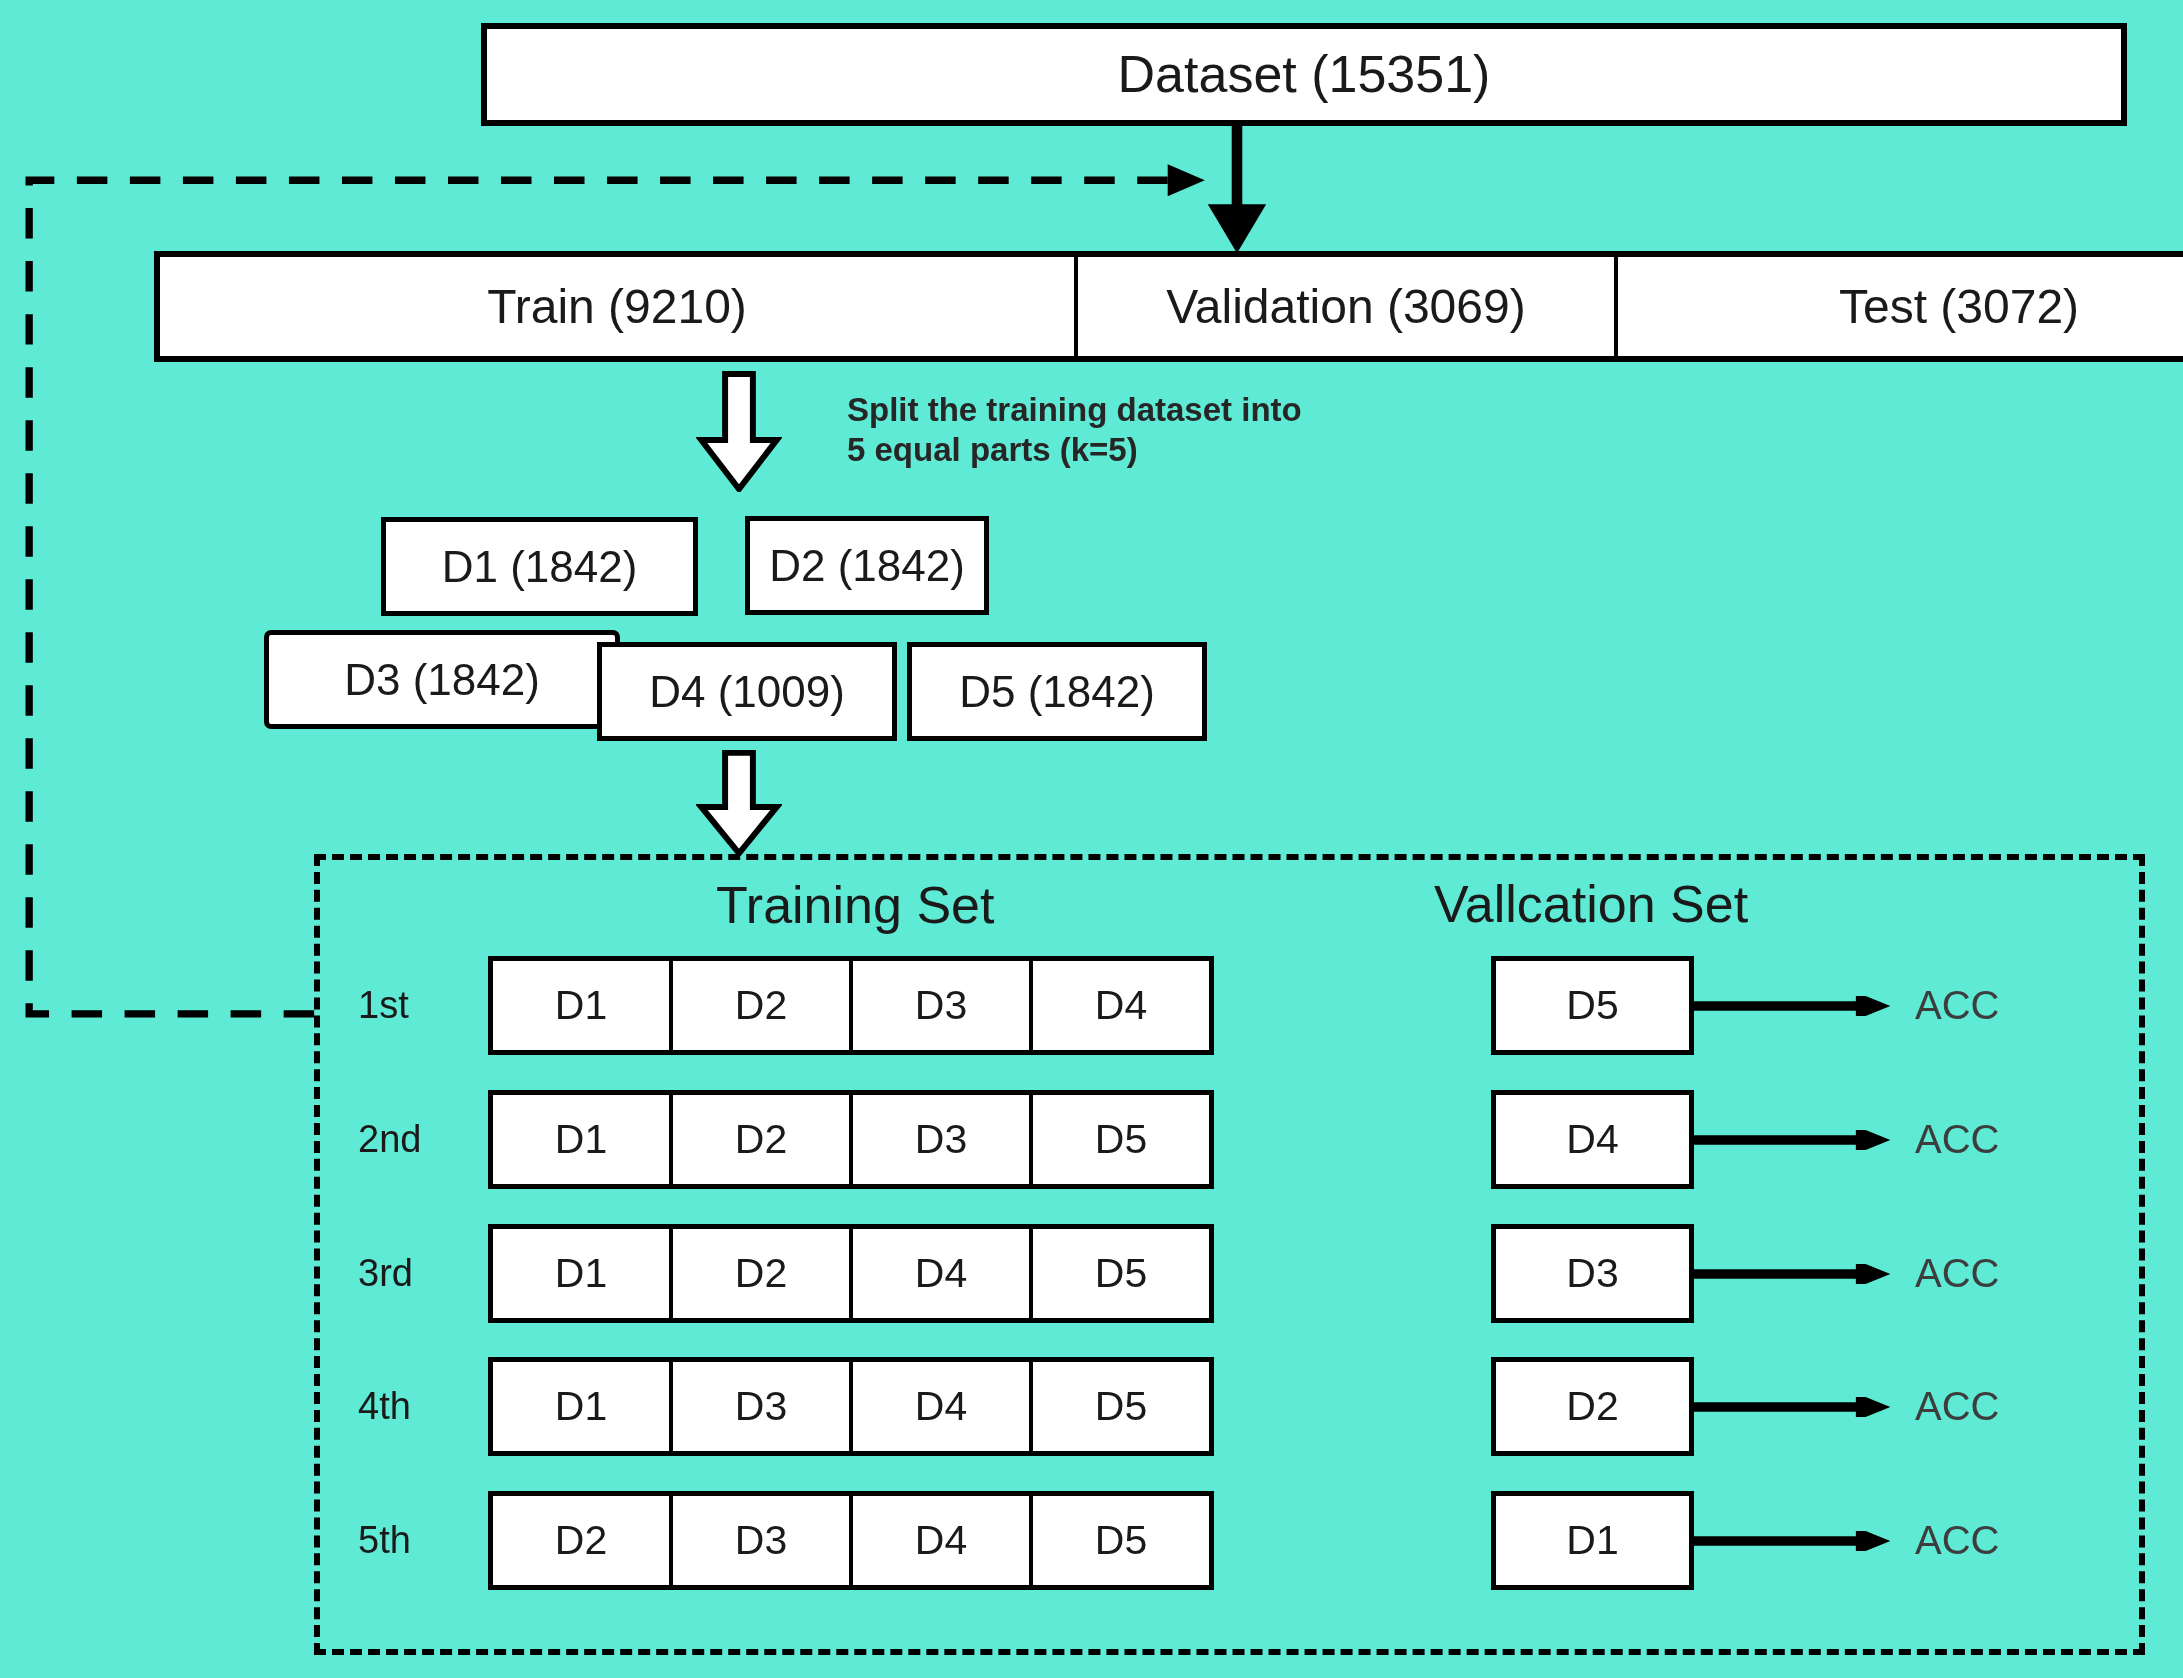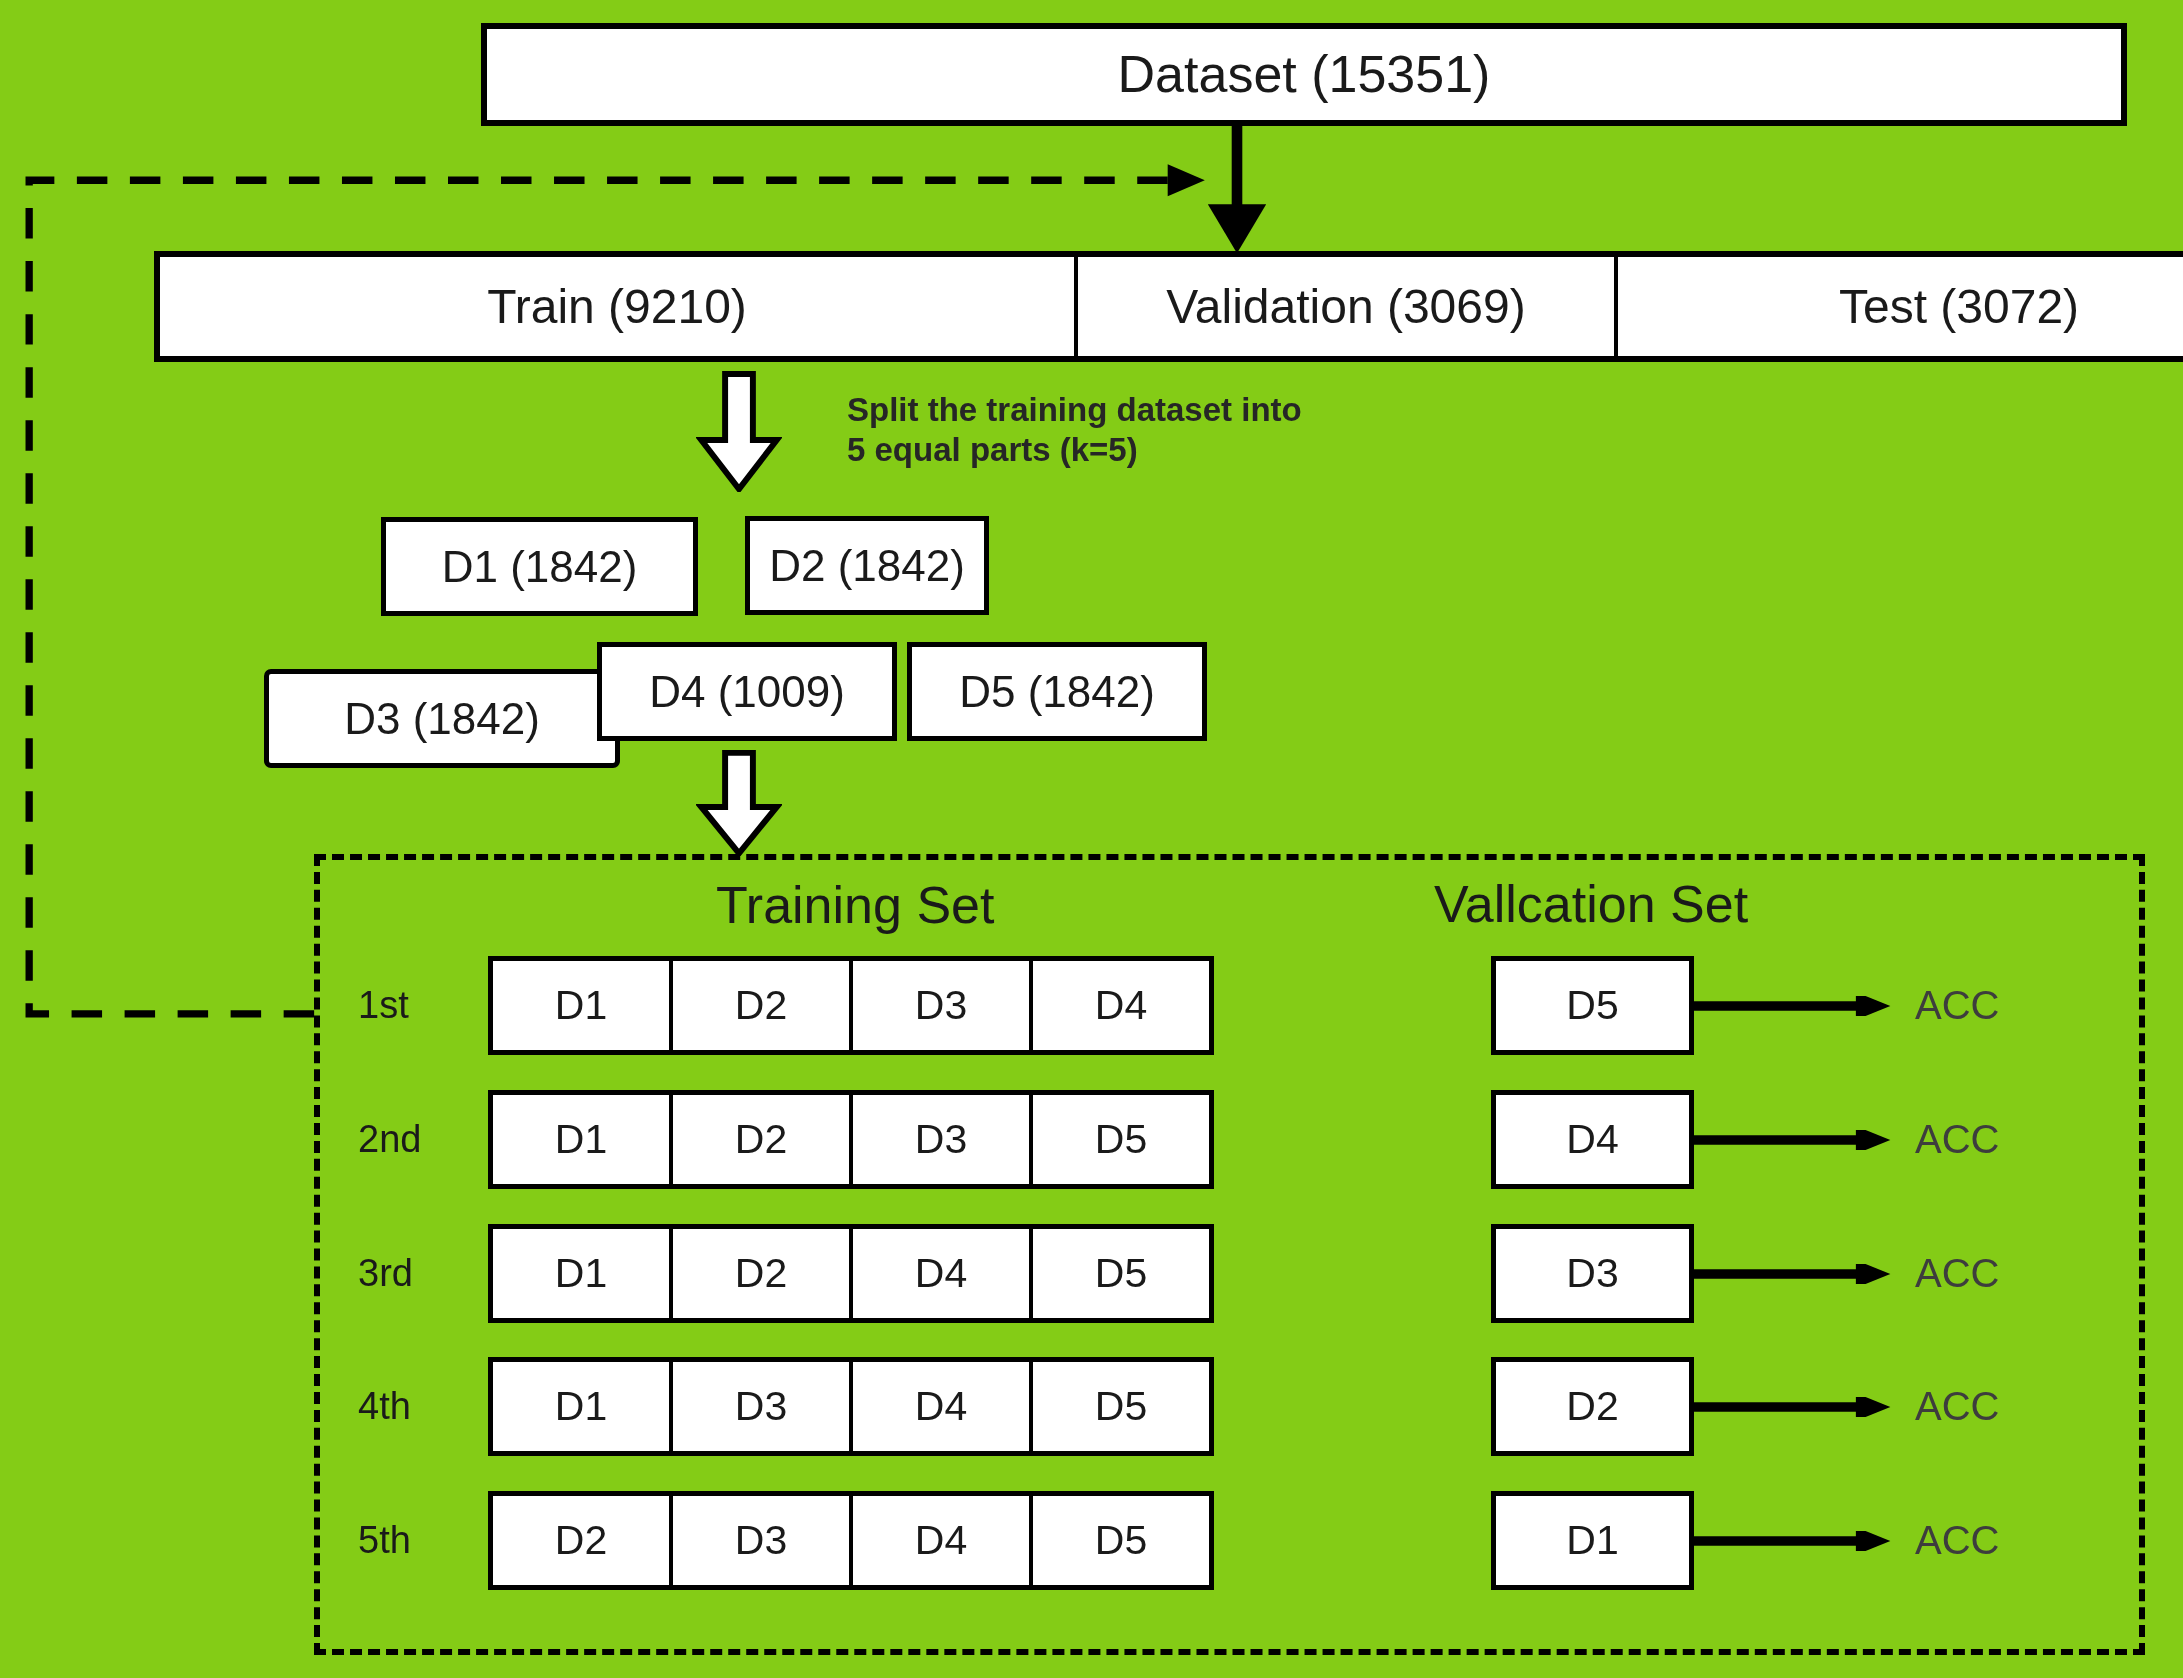--- a/index.html
+++ b/index.html
@@ -8,21 +8,21 @@
     background: #ffffff;
   }
   body {
     font-family: "Liberation Sans", sans-serif;
     color: #1a1a1a;
   }
   #canvas {
     position: relative;
     width: 2183px;
     height: 1678px;
-    background: #84cc16;
+    background: #5eead4;
     overflow: hidden;
   }
   .abs { position: absolute; }
 
   
   .box {
     position: absolute;
     box-sizing: border-box;
     background: #ffffff;
     border: 4.6px solid #000000;
@@ -73,21 +73,21 @@
   }
 
   
   .dpart {
     font-size: 44px;
     height: 99px;
     border-width: 5.3px;
   }
   #d1 { left: 381px;  top: 517px;  width: 317px; }
   #d2 { left: 745px; top: 516px;  width: 244px; }
-  #d3 { left: 264px;  top: 669px;  width: 356px; border-radius: 7px; }
+  #d3 { left: 264px;  top: 630px;  width: 356px; border-radius: 7px; }
   #d4 { left: 597px;  top: 642px;  width: 300px; }
   #d5 { left: 907px; top: 642px;  width: 300px; }
 
   
   .block-arrow { position: absolute; }
 
   
   #dataset-arrow { left: 1197px; top: 126px; }
 
   

